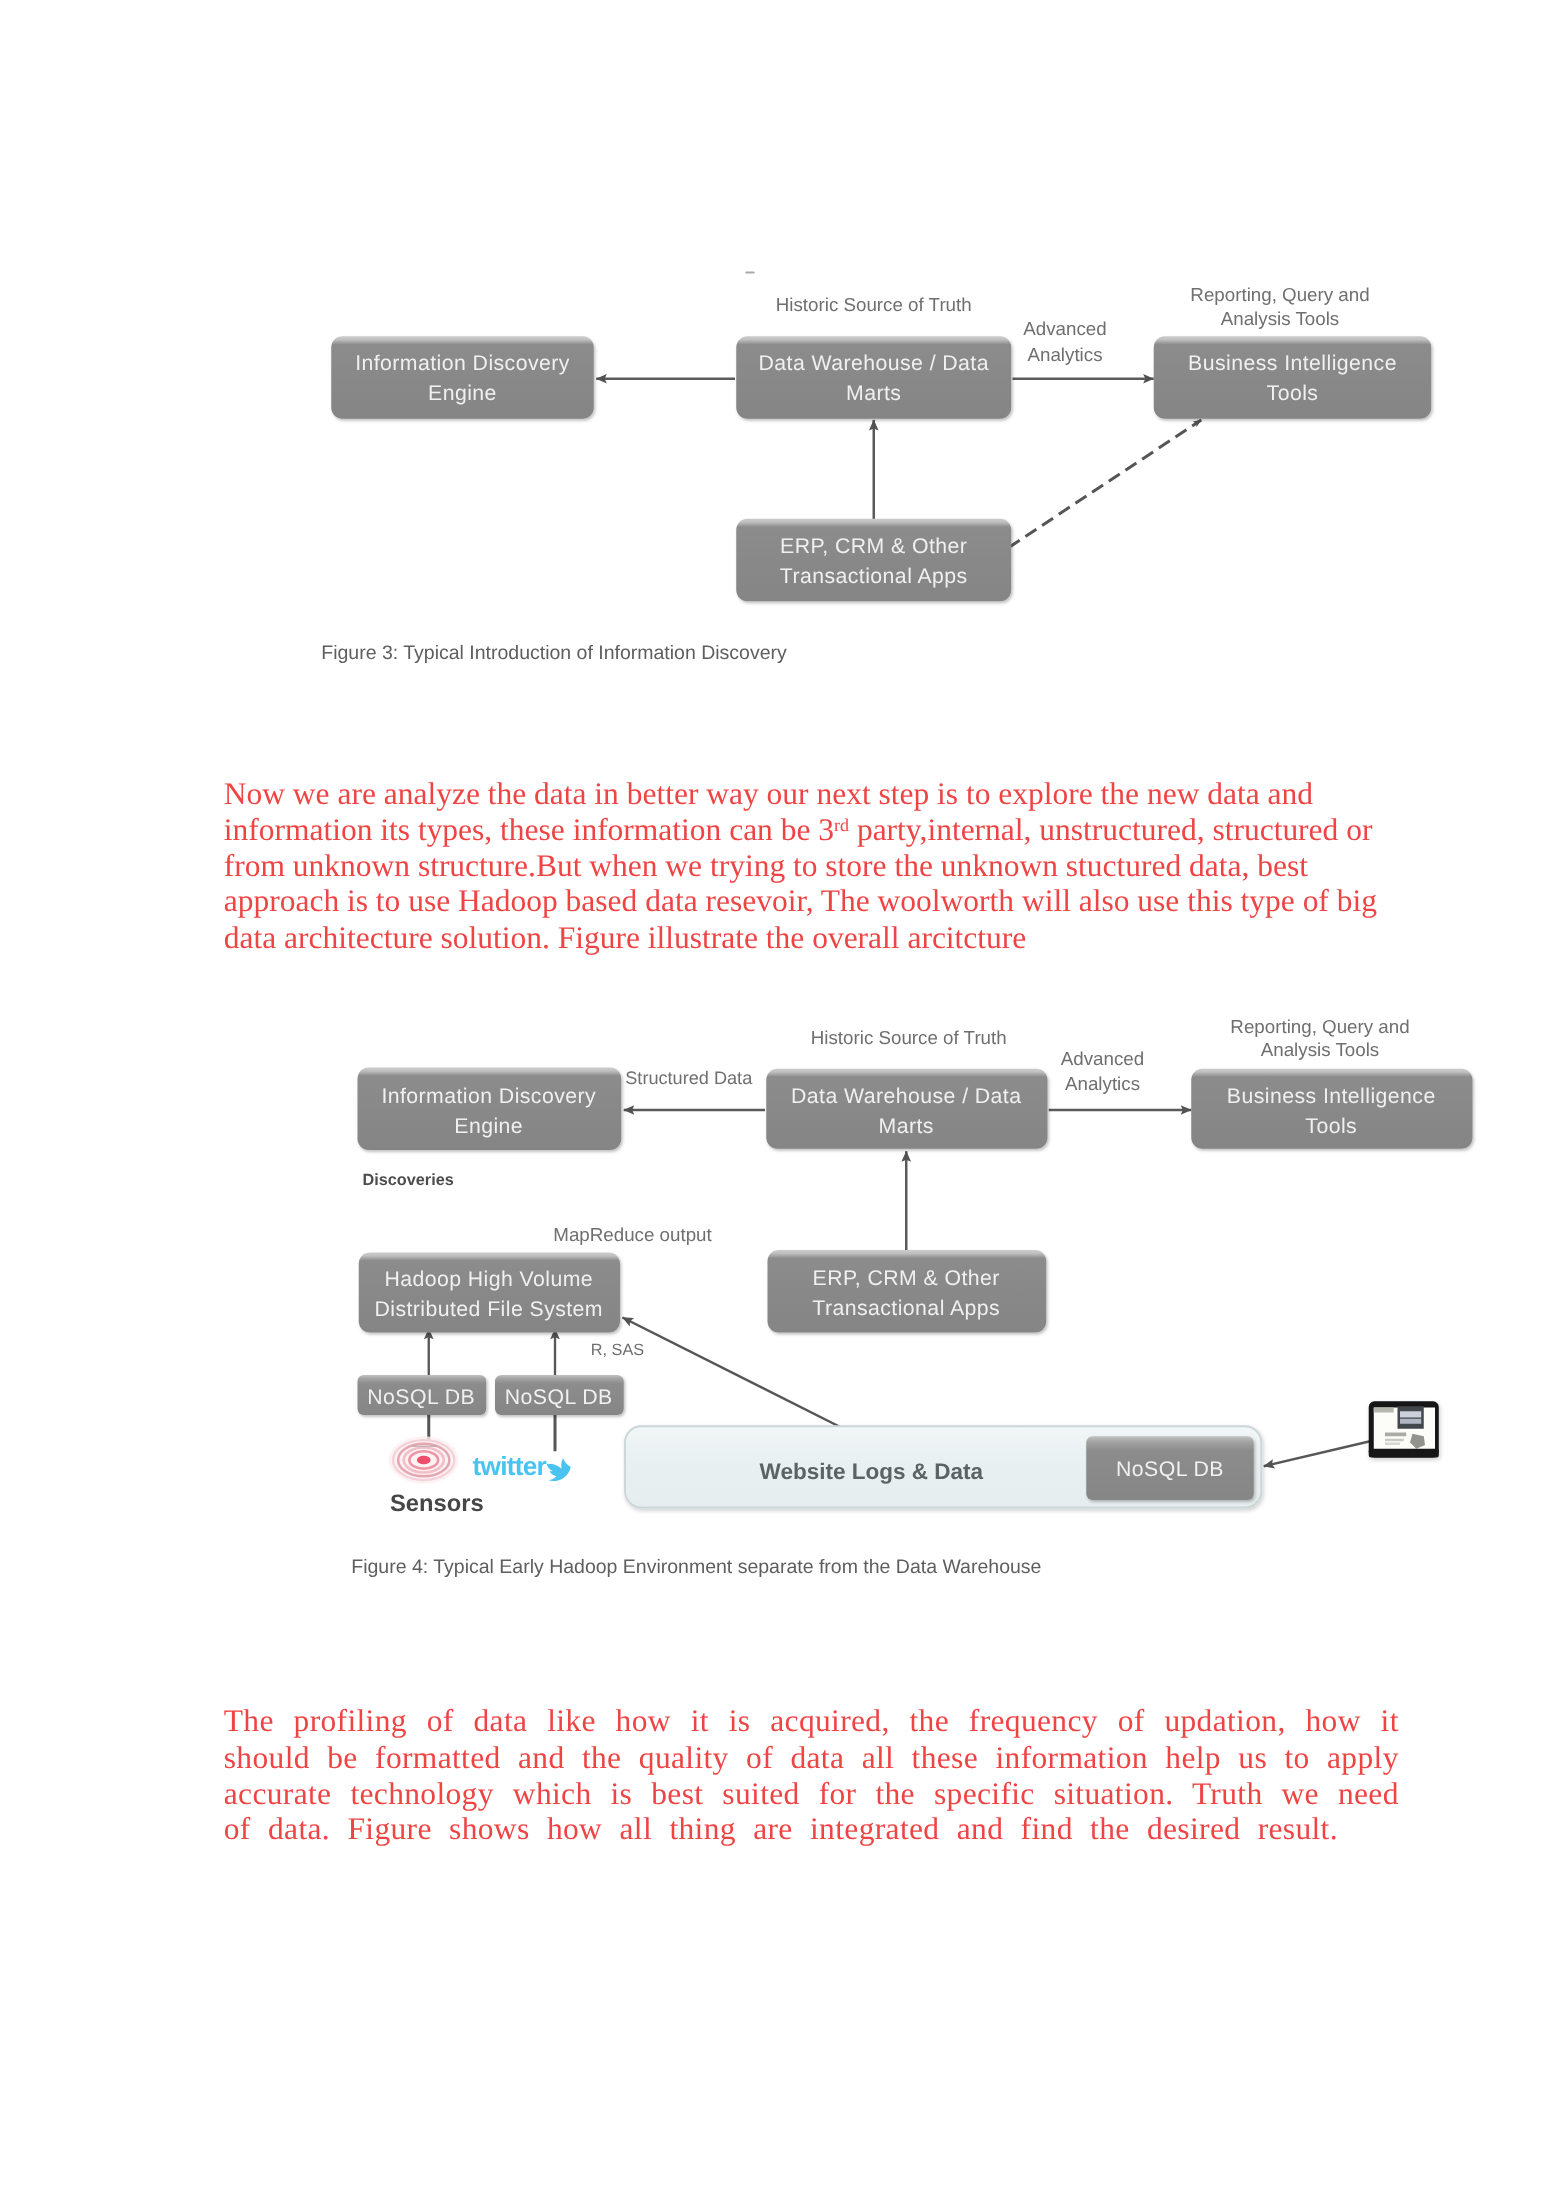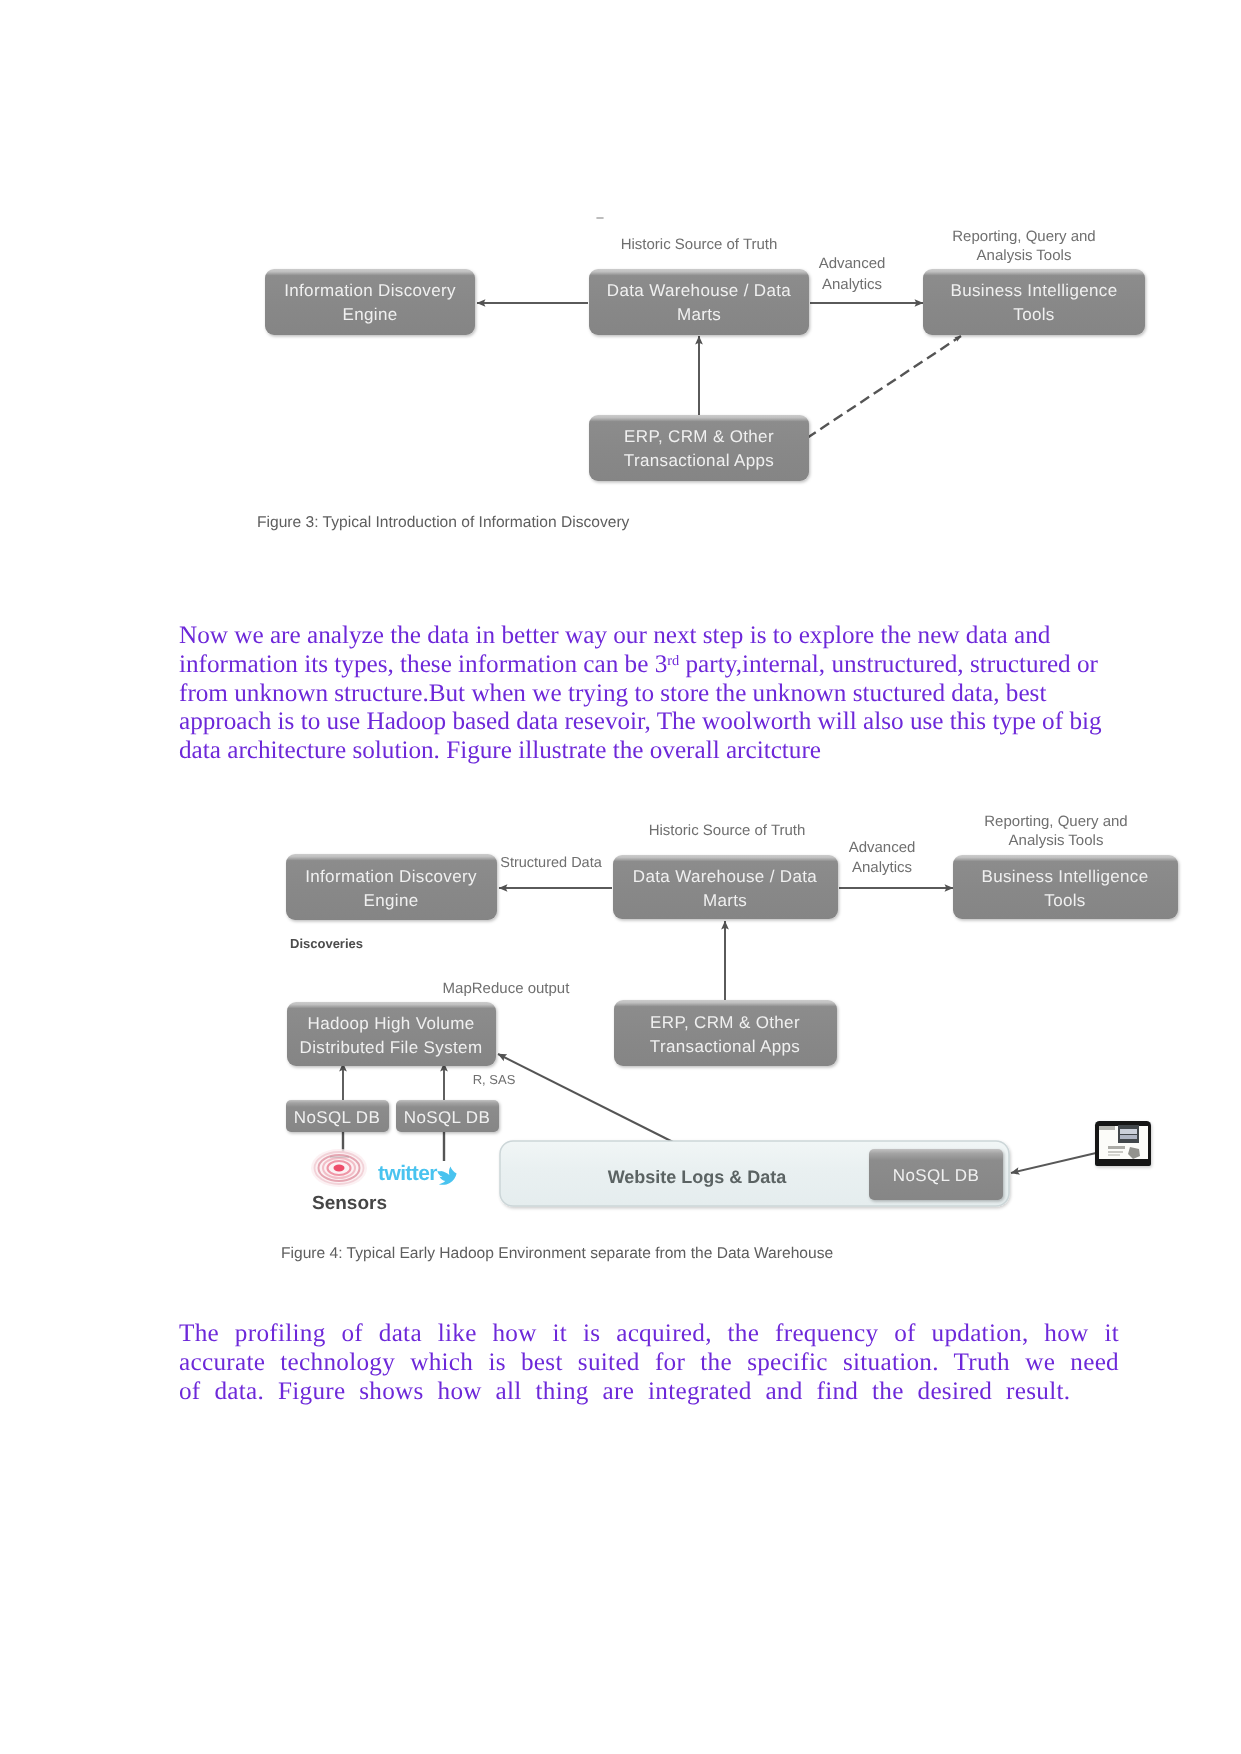--- a/index.html
+++ b/index.html
@@ -1,20 +1,20 @@
 <!DOCTYPE html>
 <html><head>
 <meta charset="utf-8">
 <title>Document page</title>
 <style>
   html,body{margin:0;padding:0;}
   body{width:1241px;height:1754px;background:#ffffff;position:relative;overflow:hidden;
        font-family:"Liberation Serif",serif;-webkit-font-smoothing:antialiased;text-rendering:geometricPrecision;}
   .page{position:absolute;left:0;top:0;width:1241px;height:1754px;background:#fff;margin-left:31px;}
-  .para{position:absolute;font-family:"Liberation Serif",serif;font-size:25.2px;color:#6d28d9;
+  .para{position:absolute;font-family:"Liberation Serif",serif;font-size:25.2px;color:#ef4444;
         line-height:28.8px;}
   .para sup{font-size:0.57em;vertical-align:0.52em;line-height:0;}
   .para2>div{text-align:justify;text-align-last:justify;letter-spacing:0.28px;}
   .para2>div.last{text-align:right;text-align-last:left;letter-spacing:0.28px;word-spacing:7.3px;}
   .figwrap{position:absolute;}
   svg{display:block;overflow:visible;}
   .fbox-text{font-family:"Liberation Sans",sans-serif;fill:#f0f0f0;letter-spacing:0.35px;}
   .flabel{font-family:"Liberation Sans",sans-serif;fill:#6f6f6f;}
   .fcap{font-family:"Liberation Sans",sans-serif;fill:#5e5e5e;}
 </style>
@@ -204,19 +204,20 @@
       <rect x="1077" y="1151" width="15" height="2" fill="#c9c9c4"></rect>
       <rect x="1077" y="1154" width="12" height="2" fill="#d6d6d1"></rect>
       <path d="M1099 1147 l9 2 l1 7 l-7 3 l-5 -5 z" fill="#93938e"></path>
       <rect x="1064" y="1159" width="56" height="7" rx="2" ry="2" fill="#141517"></rect>
     </g>
 
     <text class="fcap" x="250" y="1258" font-size="15.6">Figure 4: Typical Early Hadoop Environment separate from the Data Warehouse</text>
   </svg>
   </div>
 
-  <div class="para para2" style="left:148px;top:1320px;width:940px;">
+  <div class="para para2" style="left:148px;top:1364px;width:940px;">
     <div>The profiling of data like how it is acquired, the frequency of updation, how it</div>
+    <div>should be formatted and the quality of data all these information help us to apply</div>
     <div>accurate technology which is best suited for the specific situation. Truth we need</div>
     <div class="last">of data. Figure shows how all thing are integrated and find the desired result.</div>
   </div>
 
 </div>
 
 </body></html>

